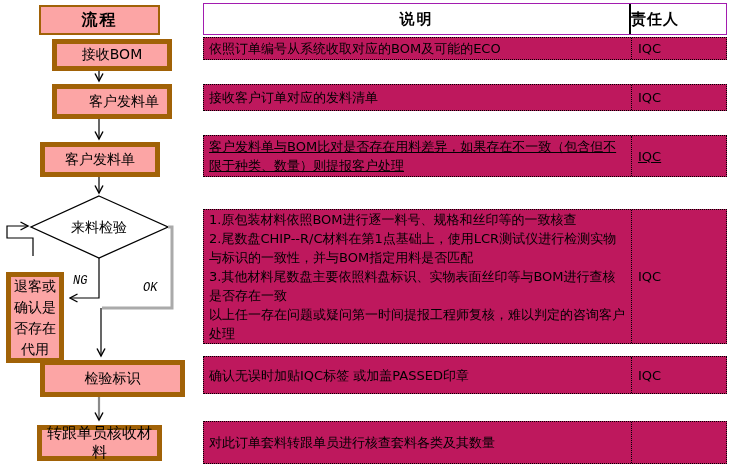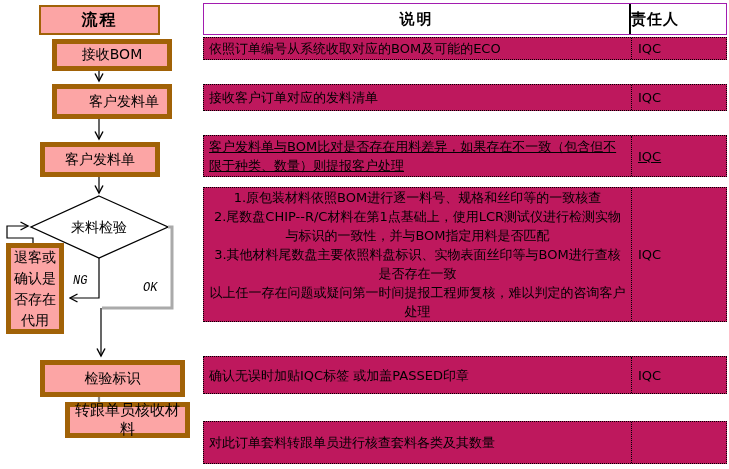--- a/index.html
+++ b/index.html
@@ -86,32 +86,32 @@
   <div class="fbox" style="left:52px; top:84px; width:120px; height:35px;padding-left:24px;">
     <span>客户发料单</span>
   </div>
 
   <div class="fbox" style="left:40px; top:142px; width:120px; height:35px;">
     <span>客户发料单</span>
   </div>
 
   <div class="diamond-text" style="left:59px; top:219px; width:80px;">来料检验</div>
 
-  <div class="fbox return-box" style="left:6px; top:243px; width:58px; height:91px;">
+  <div class="fbox return-box" style="left:6px; top:272px; width:58px; height:91px;">
     <span>退客或确认是否存在代用</span>
   </div>
 
   <div class="flabel" style="left:73px; top:274px;">NG</div>
   <div class="flabel" style="left:143px; top:281px;">OK</div>
 
   <div class="fbox" style="left:40px; top:360px; width:145px; height:37px;">
     <span>检验标识</span>
   </div>
 
-  <div class="fbox wide" style="left:37px; top:402px; width:125px; height:36px;margin-left:28px;">
+  <div class="fbox wide" style="left:37px; top:425px; width:125px; height:36px;">
     <span>转跟单员核收材料</span>
   </div>
 
   <div class="thead">
     <div class="hdesc">
       <span>说明</span>
     </div>
     <div class="hresp">
       <span>责任人</span>
     </div>
@@ -137,21 +137,21 @@
 
   <div class="trow" style="top:135px; height:42px;text-decoration:underline;">
     <div class="cdesc">
       <span>客户发料单与BOM比对是否存在用料差异，如果存在不一致（包含但不限于种类、数量）则提报客户处理</span>
     </div>
     <div class="cresp">
       <span>IQC</span>
     </div>
   </div>
 
-  <div class="trow" style="top:187px; height:135px;text-align:center;">
+  <div class="trow" style="top:209px; height:135px;">
     <div class="cdesc">
       <span>1.原包装材料依照BOM进行逐一料号、规格和丝印等的一致核查
 2.尾数盘CHIP--R/C材料在第1点基础上，使用LCR测试仪进行检测实物与标识的一致性，并与BOM指定用料是否匹配
 3.其他材料尾数盘主要依照料盘标识、实物表面丝印等与BOM进行查核是否存在一致
 以上任一存在问题或疑问第一时间提报工程师复核，难以判定的咨询客户处理</span>
     </div>
     <div class="cresp">
       <span>IQC</span>
     </div>
   </div>

